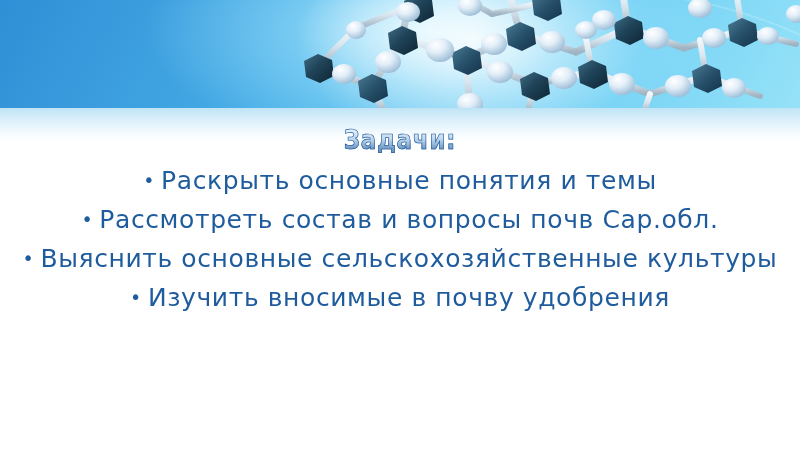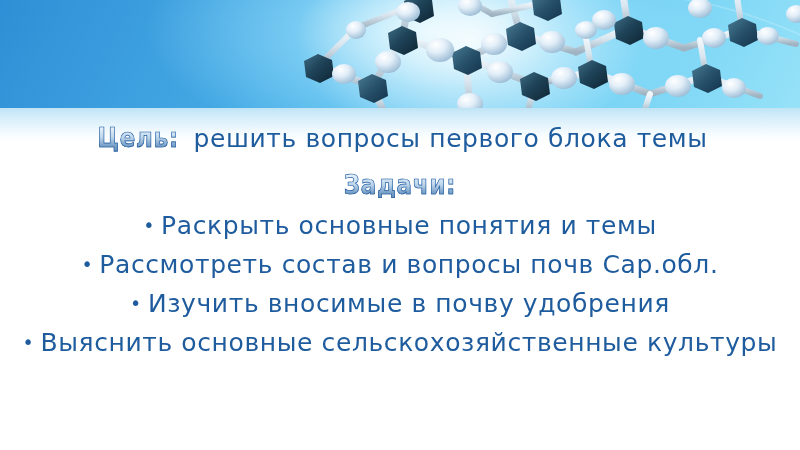--- a/index.html
+++ b/index.html
@@ -102,21 +102,21 @@
     text-shadow:0 0 1px rgba(255,255,255,.35);
   }
 
   .goal-rest {
     font-size:25px;
     letter-spacing:.6px;
     color:#1f5c9e;
   }
 
   .tasks-head {
-    margin-top:10px;
+    margin-top:2px;
     line-height:36px;
   }
 
   ul.tasks {
     list-style:none;
     margin:2px 0 0 0;
     padding:0;
   }
   ul.tasks li {
     font-size:25px;
@@ -240,37 +240,34 @@
         <ellipse cx="796" cy="14" rx="10" ry="9" fill="url(#sphereG)"></ellipse>
         <ellipse cx="356" cy="30" rx="10" ry="9" fill="url(#sphereG)"></ellipse>
       </g>
     </svg>
   </div>
 
   <div class="fade"></div>
 
   <div class="content">
 
-    <div class="goal-line">
-      <span class="wordart">Цель:</span><span class="goal-rest"> решить вопросы первого блока темы</span>
-    </div>
 
     <div class="goal-line tasks-head">
       <span class="wordart">Задачи:</span>
     </div>
 
     <ul class="tasks">
       <li>
         <span class="bul">•</span><span>Раскрыть основные понятия и темы</span>
       </li>
       <li class="li-wide">
         <span class="bul">•</span><span>Рассмотреть состав и вопросы почв Сар.обл.</span>
       </li>
       <li>
+        <span class="bul">•</span><span>Выяснить основные сельскохозяйственные культуры</span>
+      </li>
+      <li>
         <span class="bul">•</span><span>Изучить  вносимые в почву удобрения</span>
-      </li>
-      <li>
-        <span class="bul">•</span><span>Выяснить основные сельскохозяйственные культуры</span>
       </li>
     </ul>
 
   </div>
 </div>
 
 </body></html>

